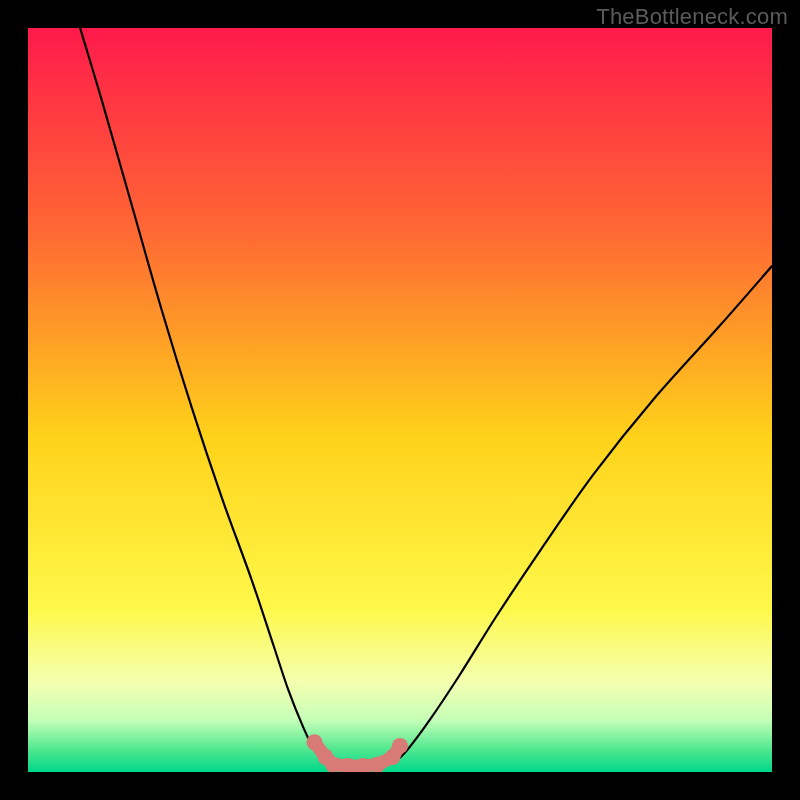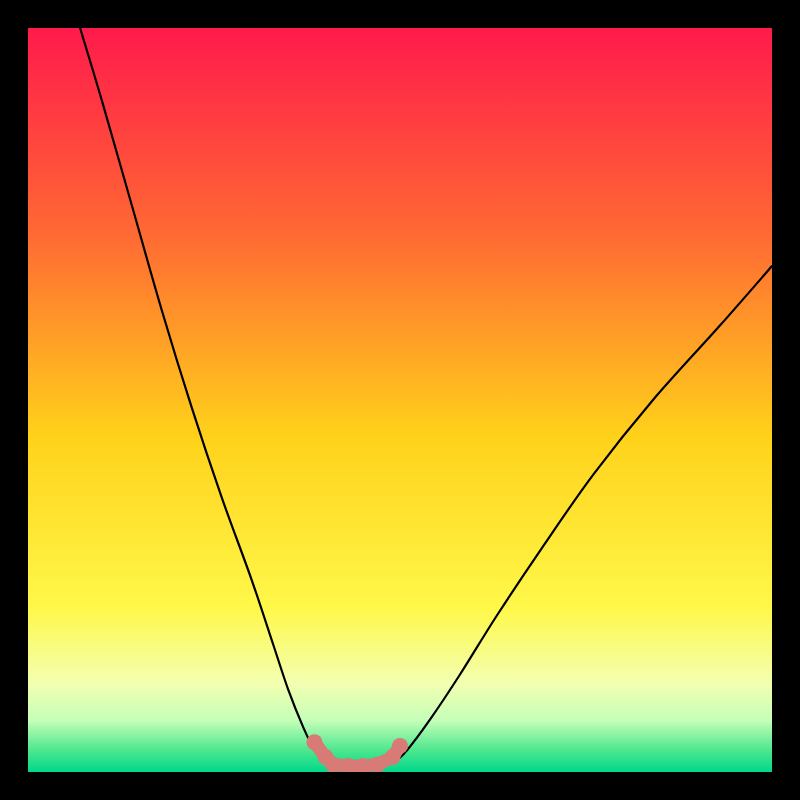--- a/index.html
+++ b/index.html
@@ -68,14 +68,15 @@
           <circle cx="305.04" cy="736.56" r="8" fill="#d87b77"></circle>
           <circle cx="319.92" cy="738.05" r="8" fill="#d87b77"></circle>
           <circle cx="334.80" cy="738.05" r="8" fill="#d87b77"></circle>
           <circle cx="349.68" cy="736.56" r="8" fill="#d87b77"></circle>
           <circle cx="364.56" cy="729.12" r="8" fill="#d87b77"></circle>
           <circle cx="372.00" cy="717.96" r="8" fill="#d87b77"></circle>
         </g>
     </svg>
   </div>
 
+  <div class="watermark">TheBottleneck.com</div>
 
 </div>
 
 </body></html>

